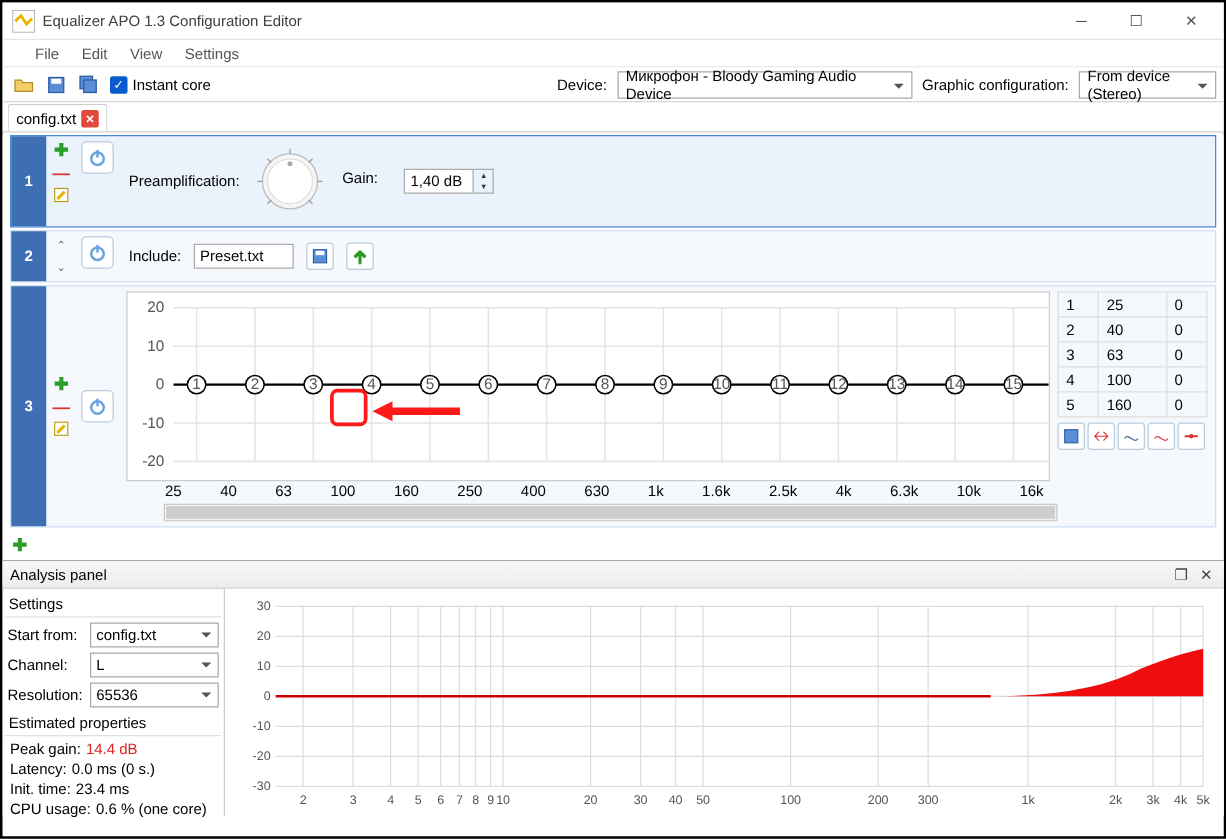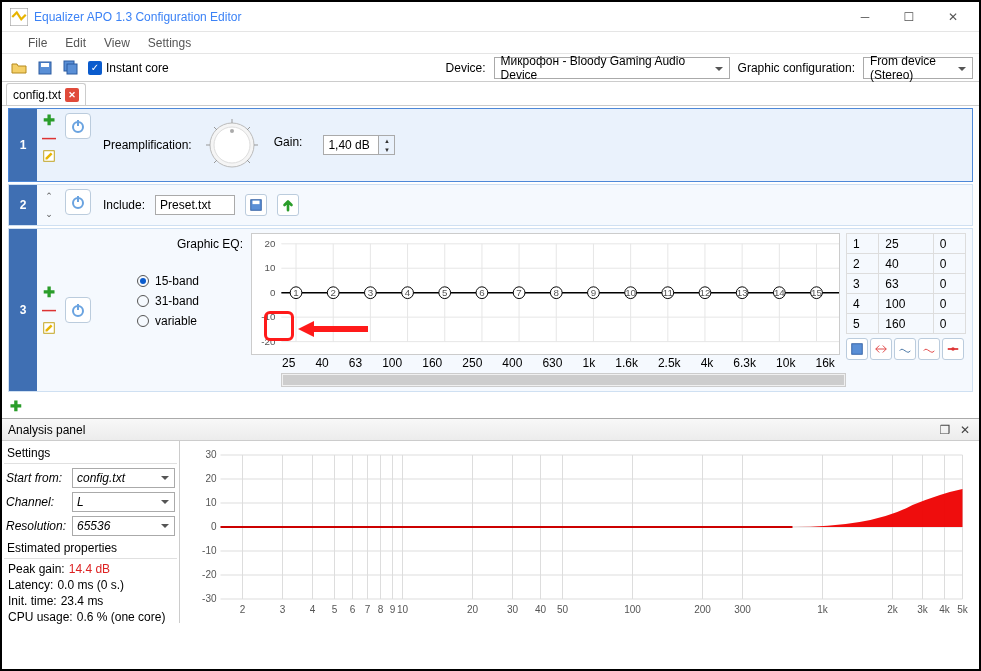--- a/index.html
+++ b/index.html
@@ -1,19 +1,19 @@
 <!DOCTYPE html>
 <html><head>
 <meta charset="utf-8">
 <style>
 *{margin:0;padding:0;box-sizing:border-box;font-family:"Segoe UI",Tahoma,sans-serif;font-size:12px;}
 body{background:#fff;width:981px;height:671px;border:2px solid #000;overflow:hidden;position:relative;}
 .titlebar{height:30px;background:#fff;display:flex;align-items:center;padding:0 4px;border-bottom:1px solid #e5e5e5;}
 .app-icon{width:18px;height:18px;margin:0 6px 0 4px;}
-.title-text{flex:1;color:#3b82f6;}
+.title-text{flex:1;color:#404040;}
 .win-btns{display:flex;gap:0;}
 .win-btn{width:44px;height:28px;display:flex;align-items:center;justify-content:center;color:#555;}
 .menubar{height:22px;display:flex;align-items:center;padding:0 18px;gap:2px;background:#fff;border-bottom:1px solid #e5e5e5;}
 .menu-item{padding:2px 8px;color:#555;}
 .toolbar{height:28px;display:flex;align-items:center;padding:2px 6px;gap:4px;background:#fff;border-bottom:1px solid #ccc;}
 .tool-btn{width:22px;height:22px;display:flex;align-items:center;justify-content:center;border:1px solid transparent;border-radius:2px;}
 .tool-btn svg{width:16px;height:16px;}
 .checkbox-lbl{display:flex;align-items:center;gap:4px;margin-left:2px;}
 .chk{width:14px;height:14px;background:#0a5bcd;border-radius:2px;display:flex;align-items:center;justify-content:center;color:#fff;font-size:10px;}
 .spacer{flex:1;}
@@ -56,21 +56,21 @@
 .eq-btns-row{display:flex;gap:2px;margin-top:4px;}
 .plus-green{color:#2a9d2a;font-weight:bold;font-size:14px;}
 .minus-red{color:#d33;font-weight:bold;font-size:14px;}
 .add-row{padding:4px 8px;}
 .analysis{border-top:1px solid #aaa;background:#fff;}
 .analysis-head{height:22px;background:linear-gradient(#f8f8f8,#ececec);border-bottom:1px solid #ccc;display:flex;align-items:center;padding:0 6px;}
 .analysis-head .sp{flex:1;}
 .panel-btn{width:16px;height:16px;margin-left:4px;display:flex;align-items:center;justify-content:center;color:#444;}
 .analysis-body{display:flex;height:182px;}
 .an-left{width:178px;border-right:1px solid #ccc;padding:2px;}
-.an-row{display:flex;align-items:center;padding:2px;gap:4px;font-style:italic;}
+.an-row{display:flex;align-items:center;padding:2px;gap:4px;}
 .an-row label{width:62px;}
 .an-combo{flex:1;height:20px;border:1px solid #aaa;padding:0 16px 0 4px;position:relative;display:flex;align-items:center;}
 .an-combo::after{content:"";position:absolute;right:5px;top:7px;border:4px solid transparent;border-top-color:#555;}
 .sect-head{padding:3px;font-weight:normal;border-bottom:1px solid #e0e0e0;margin-bottom:2px;}
 .prop-row{display:flex;padding:1px 4px;gap:4px;}
 .red{color:#d22;}
 .an-graph{flex:1;position:relative;background:#fff;padding:4px 6px 4px 2px;}
 svg text{font-size:10px;fill:#555;}
 .scroll-track{height:14px;background:#f0f0f0;border:1px solid #ccc;display:flex;margin-top:2px;}
 .scroll-thumb{flex:1;background:#cdcdcd;margin:1px;}
@@ -238,35 +238,20 @@
   </div>
   <div style="display:flex;flex-direction:column;align-items:center;justify-content:center;">
     <div class="pwr">
           <svg width="16" height="16" viewBox="0 0 16 16">
             <circle cx="8" cy="9" r="5" fill="none" stroke="#6aa3e0" stroke-width="2"></circle>
             <line x1="8" y1="2" x2="8" y2="8" stroke="#6aa3e0" stroke-width="2"></line>
           </svg>
         </div>
   </div>
   <div class="eq-panel" style="flex:1;">
-    <div class="eq-left">
-      <div class="eq-title">Graphic EQ:</div>
-      <div class="radio-row">
-            <span class="radio sel"></span>
-            <span>15-band</span>
-          </div>
-      <div class="radio-row">
-            <span class="radio"></span>
-            <span>31-band</span>
-          </div>
-      <div class="radio-row">
-            <span class="radio"></span>
-            <span>variable</span>
-          </div>
-    </div>
     <div style="flex:1;display:flex;flex-direction:column;">
       <div class="eq-graph">
         <svg width="100%" height="100%" viewBox="0 0 600 120" preserveAspectRatio="none">
           <g stroke="#e5e5e5">
                 <line x1="30" y1="10" x2="600" y2="10"></line>
                 <line x1="30" y1="35" x2="600" y2="35"></line>
                 <line x1="30" y1="60" x2="600" y2="60"></line>
                 <line x1="30" y1="85" x2="600" y2="85"></line>
                 <line x1="30" y1="110" x2="600" y2="110"></line>
               </g>

